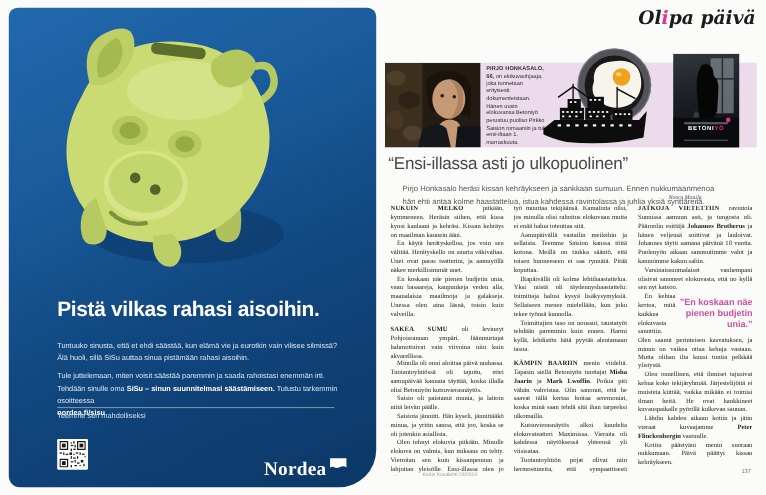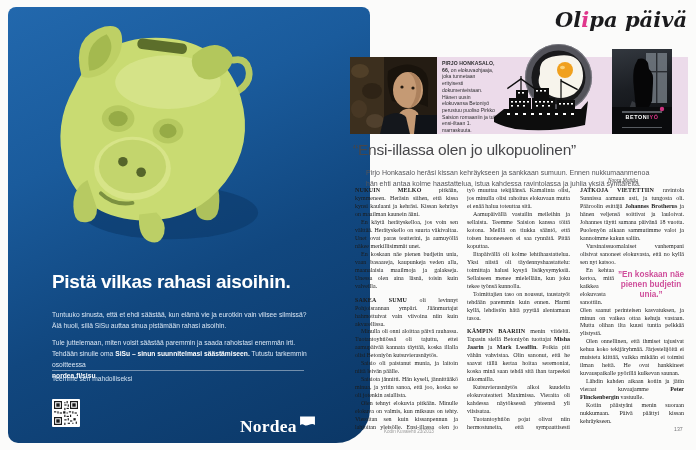--- a/index.html
+++ b/index.html
@@ -1,39 +1,39 @@
 <!DOCTYPE html>
 <html><head>
 <meta charset="utf-8">
 <style>
   * { margin:0; padding:0; box-sizing:border-box; }
   html,body { width:696px; height:450px; }
   body { position:relative; background:#fbfbfa; font-family:"Liberation Sans",sans-serif; overflow:hidden; }
 
   
-  .ad-panel { position:absolute; left:8px; top:7px; width:362px; height:436px;
+  .ad-panel { position:absolute; left:8px; top:7px; width:334px; height:436px;
     border-radius:8px 8px 34px 10px; overflow:hidden;
     background:linear-gradient(155deg,#2268ad 0%,#1a5b9c 30%,#11477f 60%,#0b3766 100%); }
   .pig { position:absolute; left:16px; top:10px; width:240px; height:230px; }
   .ad-headline { position:absolute; left:44px; top:264px; width:270px;
     font-size:19px; font-weight:bold; letter-spacing:-0.3px; color:#ffffff; }
   .ad-body { position:absolute; left:44px; width:260px; font-size:6.7px; line-height:1.62; color:#d9e6f4; }
   .ad-body b { color:#ffffff; }
   .ad-b1 { top:303px; }
   .ad-b2 { top:331px; }
   .ad-rule { position:absolute; left:44px; top:363px; width:252px; height:1px; background:rgba(255,255,255,0.42); }
   .ad-tagline { position:absolute; left:44px; top:368px; font-size:6.7px; color:#cfe0f0; }
   .qr { position:absolute; left:44px; top:392px; width:28px; height:28px; background:#ffffff; padding:2px; border-radius:1px; }
   .nordea { position:absolute; left:232px; top:409px; display:flex; align-items:flex-start;font-family:Liberation Serif, serif; }
   .nordea-word { font-size:17.5px; font-weight:bold; color:#ffffff; letter-spacing:0.2px; }
   .nordea-mark { width:17px; height:15px; margin-left:2px; margin-top:-1px; }
 
   
   .section-title { position:absolute; right:9px; top:7px; font-family:"DejaVu Serif","Liberation Serif",serif;
-    font-style:italic; font-weight:bold; font-size:21px; color:#1b1b1d; }
+    font-style:italic; font-weight:bold; font-size:17px; color:#1b1b1d; }
   .band { position:absolute; left:350px; top:57px; width:338px; height:77px; background:#ecdbea; }
   .portrait { position:absolute; left:350px; top:57px; width:87px; height:77px; overflow:hidden; }
   .banner-caption { position:absolute; left:442px; top:60px; width:55px; height:72px; overflow:hidden;
     font-size:5.1px; line-height:1.32; color:#2e2e30; z-index:3; }
   .banner-caption b { letter-spacing:0.1px; }
   .pan { position:absolute; left:524px; top:43px; width:69px; height:69px; z-index:2; }
   .ship { position:absolute; left:491px; top:76px; width:98px; height:58px; z-index:4; }
   .poster { position:absolute; left:612px; top:49px; width:60px; height:85px; z-index:3; overflow:hidden;
     background:linear-gradient(168deg,#33383f 0%,#1b1e23 45%,#0c0d10 100%); }
   .poster-title { position:absolute; left:0; right:0; bottom:14px; text-align:center;
@@ -50,21 +50,21 @@
 
   .col { position:absolute; top:187px; width:103px; height:245px; overflow:hidden;
     font-family:"Liberation Serif",serif; font-size:6px; line-height:1.33;
     text-align:justify; color:#1c1c1c; }
   .col p { margin:0; }
   .col p.ind { text-indent:6px; }
   .col p.sp { margin-top:6px; }
   .col b.lead { font-weight:bold; letter-spacing:0.15px; }
   .pullquote { float:right; width:66px; margin:3px 0 3px 4px;
     font-family:"Liberation Sans",sans-serif; font-size:8.2px; line-height:1.25;
-    font-weight:bold; color:#cf4f9b; text-align:center; }
+    font-weight:bold; color:#cf4f9b; text-align:right; }
 
   .page-footer { position:absolute; left:384px; top:429px; font-size:4.6px; color:#9a9a9a; }
   .page-number { position:absolute; left:674px; top:426px; font-size:5.2px; color:#77777a; }
 </style>
 </head>
 <body>
 
 <div class="ad-panel">
 
   <svg class="pig" viewBox="0 0 250 240" aria-hidden="true">
@@ -240,21 +240,21 @@
       <path d="M20 52 L55 70 L55 85 L8 85 Z" fill="#53575e" opacity="0.5"></path>
       <path d="M26 10 Q33 8 36 14 L37 20 Q42 24 41 34 L40 52 L36 60 L24 60 L22 40 Q20 24 23 16 Z" fill="#060607"></path>
       <rect x="0" y="58" width="60" height="27" fill="#0a0b0d"></rect>
       <circle cx="50" cy="60" r="2.2" fill="#e0368c" opacity="0.9"></circle>
     </svg>
     <div class="poster-bar" style="top:62px"></div>
     <div class="poster-title"><span>BETONI</span><span class="pink">YÖ</span></div>
     <div class="poster-bar" style="bottom:6px"></div>
   </div>
 
-  <div class="art-headline">“Ensi-illassa olen jo ulkopuolinen”</div>
+  <div class="art-headline">“Ensi-illassa asti jo ulkopuolinen”</div>
   <div class="art-lede">Pirjo Honkasalo heräsi kissan kehräykseen ja sankkaan sumuun. Ennen nukkumaanmenoa hän ehti antaa kolme haastattelua, istua kahdessa ravintolassa ja juhlia yksiä synttäreitä.</div>
   <div class="art-byline">Noora Mattila</div>
 
   <div class="col" style="left:355px">
       <p class=""><b class="lead">NUKUIN MELKO</b><span> pitkään, kymmeneen. Heräsin siihen, että kissa kynsi kaulaani ja kehräsi. Kissan kehräys on maailman kaunein ääni.</span></p>
       <p class="ind "><span>En käytä herätyskelloa, jos voin sen välttää. Herätyskello on suurta väkivaltaa. Unet ovat paras teatterini, ja aamuyöllä näkee merkillisimmät unet.</span></p>
       <p class="ind "><span>En koskaan näe pienen budjetin unia, vaan basaareja, kaupunkeja veden alla, maanalaisia maailmoja ja galakseja. Unessa olen aina läsnä, toisin kuin valveilla.</span></p>
       <p class="sp"><b class="lead">SAKEA SUMU</b><span> oli levinnyt Pohjoisrannan ympäri. Jäänmurtajat hahmottuivat vain viivoina niin kuin akvarellissa.</span></p>
       <p class="ind "><span>Minulla oli onni aloittaa päivä rauhassa. Tuotantoyhtiössä oli tajuttu, ettei aamupäivää kannata täyttää, koska illalla olisi Betoniyön kutsuvierasnäytös.</span></p>
       <p class="ind "><span>Saisio oli paistanut munia, ja laitoin niitä leivän päälle.</span></p>

